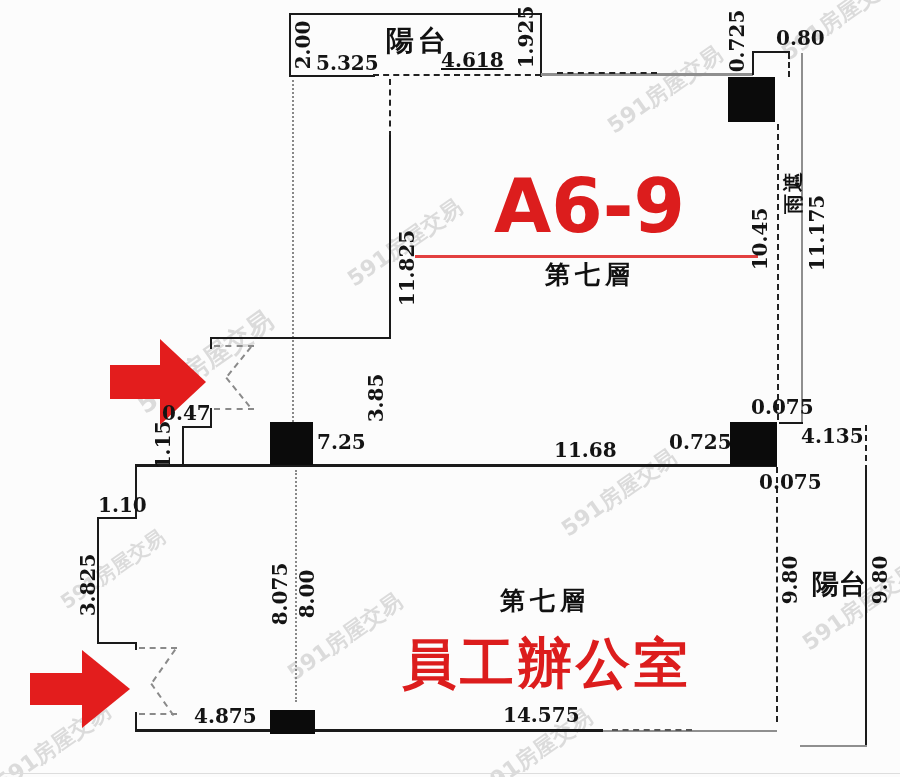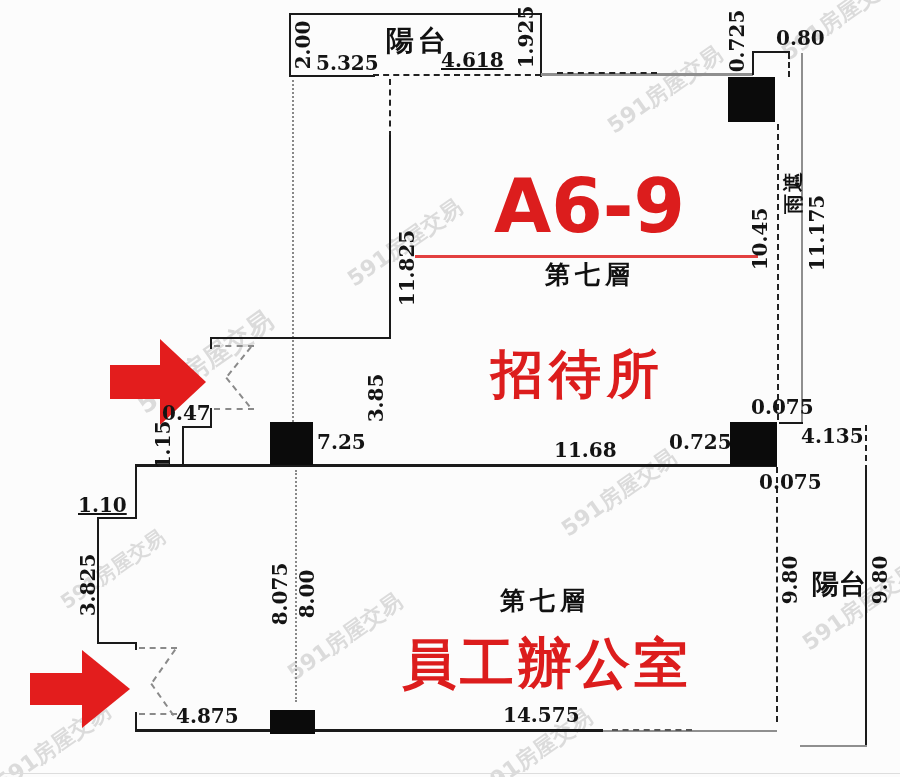--- a/index.html
+++ b/index.html
@@ -112,38 +112,37 @@
     <div class="head" style="left:50px;top:0;border-top:43px solid transparent;border-bottom:43px solid transparent;border-left:46px solid #e31d1d;"></div>
   </div>
   <div class="arrow" style="left:30px;top:650px;width:100px;height:78px;">
     <div class="shaft" style="left:0;top:23px;width:52px;height:32px;"></div>
     <div class="head" style="left:52px;top:0;border-top:39px solid transparent;border-bottom:39px solid transparent;border-left:48px solid #e31d1d;"></div>
   </div>
 
   <div class="title" style="left:386px;top:22px;font-size:28px;color:#111;letter-spacing:4px;">陽台</div>
   <div class="title red" style="left:494px;top:163px;font-size:74px;">A6-9</div>
   <div class="title floorlbl" style="left:545px;top:258px;font-size:25px;letter-spacing:5px;">第七層</div>
-  <div class="title red" style="left:491px;top:340px;font-size:52px;letter-spacing:6px;">招待所</div>
   <div class="title floorlbl" style="left:500px;top:584px;font-size:25px;letter-spacing:5px;">第七層</div>
   <div class="title red" style="left:402px;top:628px;font-size:54px;letter-spacing:4px;">員工辦公室</div>
   <div class="title" style="left:812px;top:566px;font-size:27px;color:#111;">陽台</div>
   <div class="title dimv" style="position:absolute;left:793px;top:192px;font-size:20px;color:#111;letter-spacing:2px;">雨遮</div>
 
   <div class="dim" style="left:316px;top:51px;">5.325</div>
   <div class="dim" style="left:441px;top:48px;text-decoration:underline;">4.618</div>
   <div class="dim" style="left:752px;top:26px;margin-left:24px;">0.80</div>
   <div class="dim" style="left:162px;top:401px;">0.47</div>
   <div class="dim" style="left:317px;top:430px;">7.25</div>
   <div class="dim" style="left:554px;top:438px;">11.68</div>
   <div class="dim" style="left:669px;top:430px;">0.725</div>
   <div class="dim" style="left:751px;top:395px;">0.075</div>
   <div class="dim" style="left:801px;top:424px;">4.135</div>
   <div class="dim" style="left:759px;top:470px;">0.075</div>
-  <div class="dim" style="left:78px;top:493px;text-decoration:underline;">1.10</div>
-  <div class="dim" style="left:176px;top:704px;">4.875</div>
+  <div class="dim" style="left:98px;top:493px;">1.10</div>
+  <div class="dim" style="left:194px;top:704px;">4.875</div>
   <div class="dim" style="left:503px;top:703px;">14.575</div>
 
   <div class="dim dimv" style="left:303px;top:45px;">2.00</div>
   <div class="dim dimv" style="left:526px;top:37px;">1.925</div>
   <div class="dim dimv" style="left:737px;top:41px;">0.725</div>
   <div class="dim dimv" style="left:407px;top:268px;">11.825</div>
   <div class="dim dimv" style="left:760px;top:239px;">10.45</div>
   <div class="dim dimv" style="left:817px;top:233px;">11.175</div>
   <div class="dim dimv" style="left:376px;top:398px;">3.85</div>
   <div class="dim dimv" style="left:163px;top:445px;">1.15</div>

